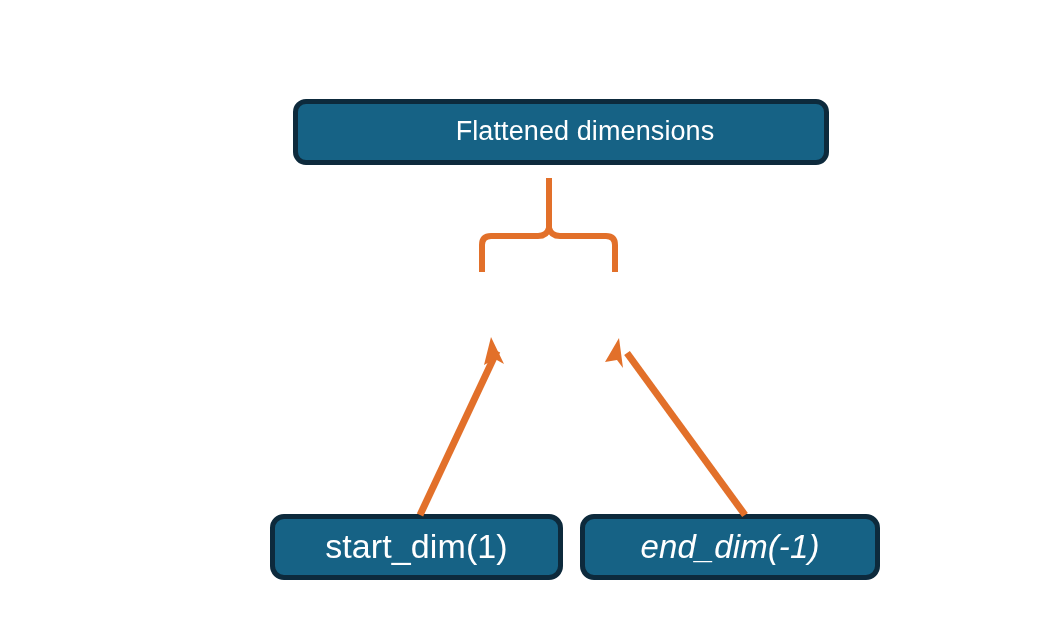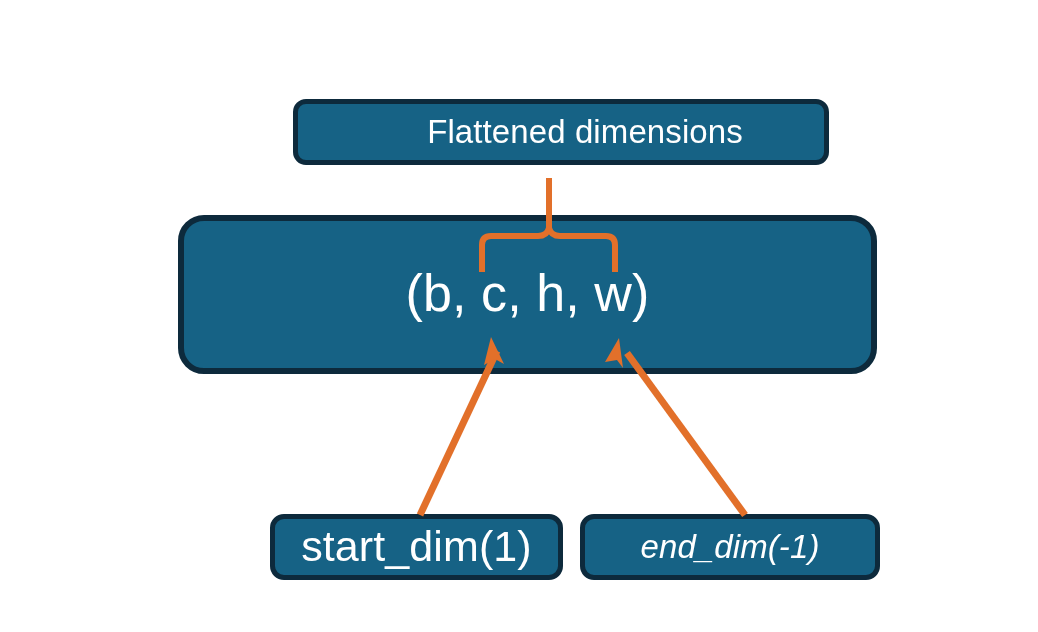--- a/index.html
+++ b/index.html
@@ -40,21 +40,21 @@
 
   
   #node-flattened {
     left: 293px;
     top: 99px;
     width: 536px;
     height: 66px;
     border-radius: 13px;
   }
   #node-flattened .node-label {
-    font-size: 33px;
+    font-size: 27px;
     padding-bottom: 2px;
     margin-left: 48px;
   }
 
   
   #node-shape {
     left: 178px;
     top: 215px;
     width: 699px;
     height: 159px;
@@ -67,21 +67,21 @@
   }
 
   
   #node-start-dim {
     left: 270px;
     top: 514px;
     width: 293px;
     height: 66px;
   }
   #node-start-dim .node-label {
-    font-size: 43px;
+    font-size: 34px;
     padding-bottom: 2px;
   }
 
   
   #node-end-dim {
     left: 580px;
     top: 514px;
     width: 300px;
     height: 66px;
   }
@@ -120,23 +120,20 @@
 </style>
 </head>
 <body>
 
 <div id="canvas">
 
   <div class="node" id="node-flattened">
     <span class="node-label">Flattened dimensions</span>
   </div>
 
-  <div class="node" id="node-shape">
-    <span class="node-label">(b, c, h, w)</span>
-  </div>
 
   <div class="node" id="node-start-dim">
     <span class="node-label">start_dim(1)</span>
   </div>
 
   <div class="node" id="node-end-dim">
     <span class="node-label">end_dim(-1)</span>
   </div>
 
   <svg id="connectors" viewBox="0 0 1038 632">

